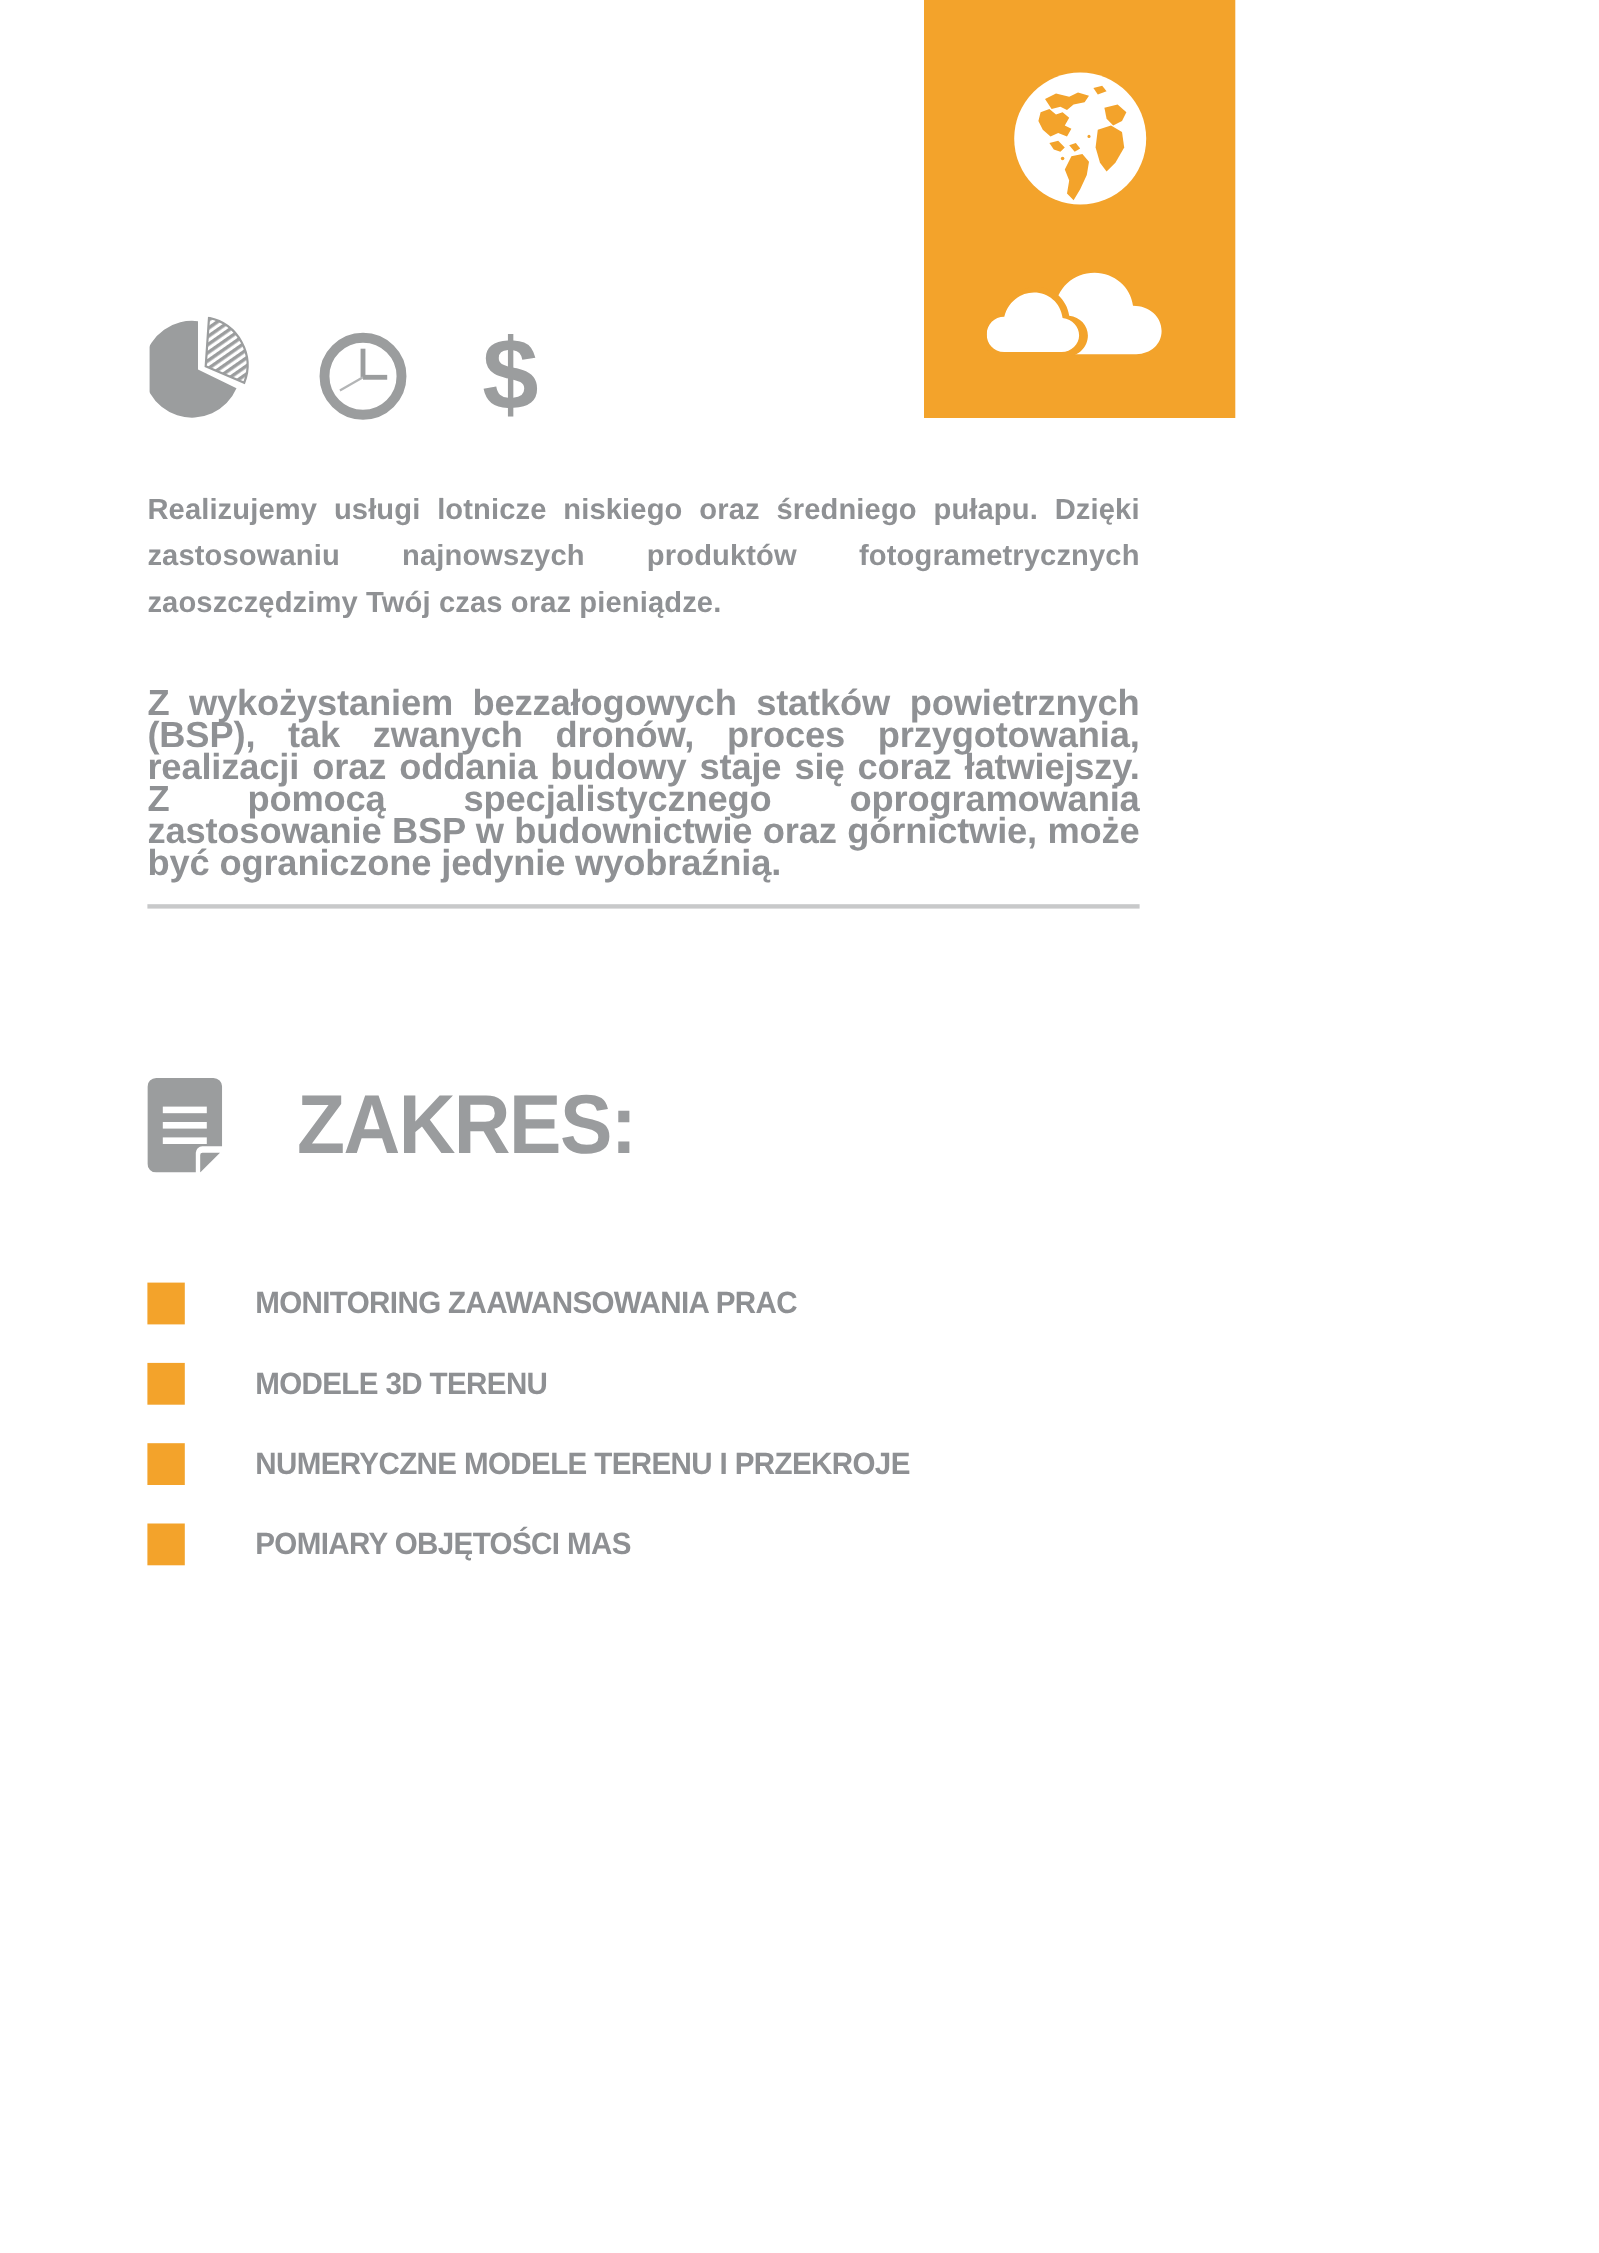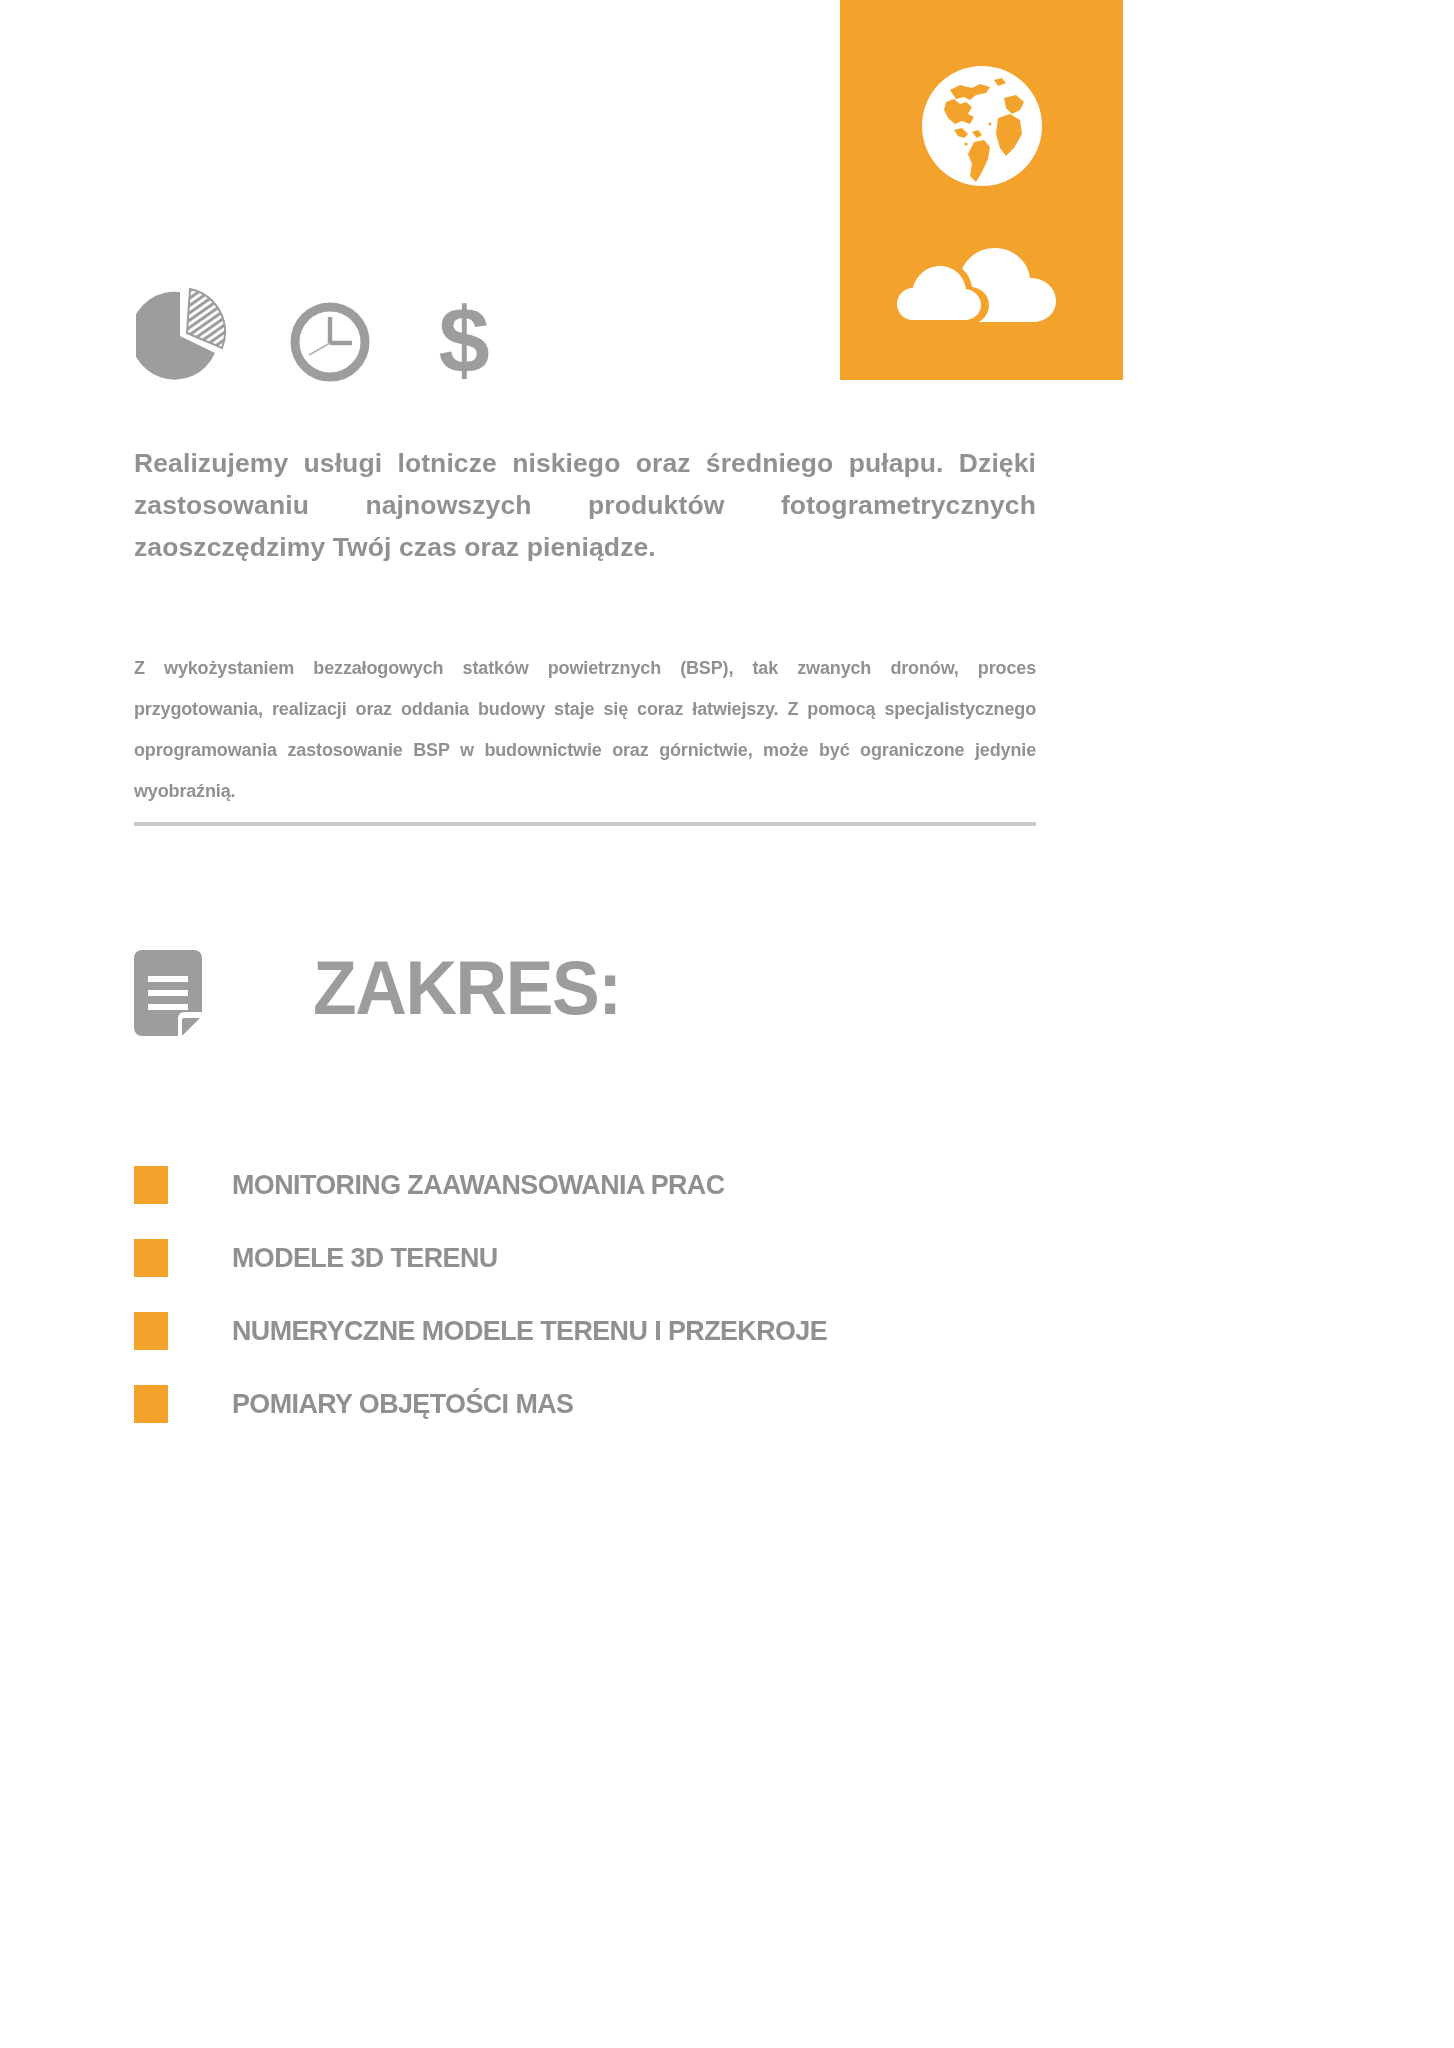--- a/index.html
+++ b/index.html
@@ -69,44 +69,43 @@
     text-align: justify;
     text-justify: inter-word;
   }
   .para-1 {
     font-size: 26.5px;
     line-height: 42px;
     letter-spacing: 0.1px;
     margin-top: 24px;
   }
   .para-2 {
-    font-size: 18px;
-    line-height: 41px;
-    margin-top: 80px;
+    font-size: 33px;
+    line-height: 29px;
+    margin-top: 56px;
     letter-spacing: -0.15px;
   }
 
   
   .divider {
     position: absolute;
     left: 134px;
     top: 822px;
     width: 902px;
     height: 4px;
     background: #c8c9ca;
   }
 
   
   .section-head {
     position: absolute;
     left: 134px;
-    top: 950px;
+    top: 980px;
     display: flex;
-    align-items: flex-start;
-    gap: 43px;
+    align-items: center;
   }
   .head-doc-icon {
     width: 68px;
     height: 86px;
     flex: 0 0 auto;
   }
   .head-title {
     margin-left: 68px;
     color: #9a9c9e;
     font-size: 76px;

